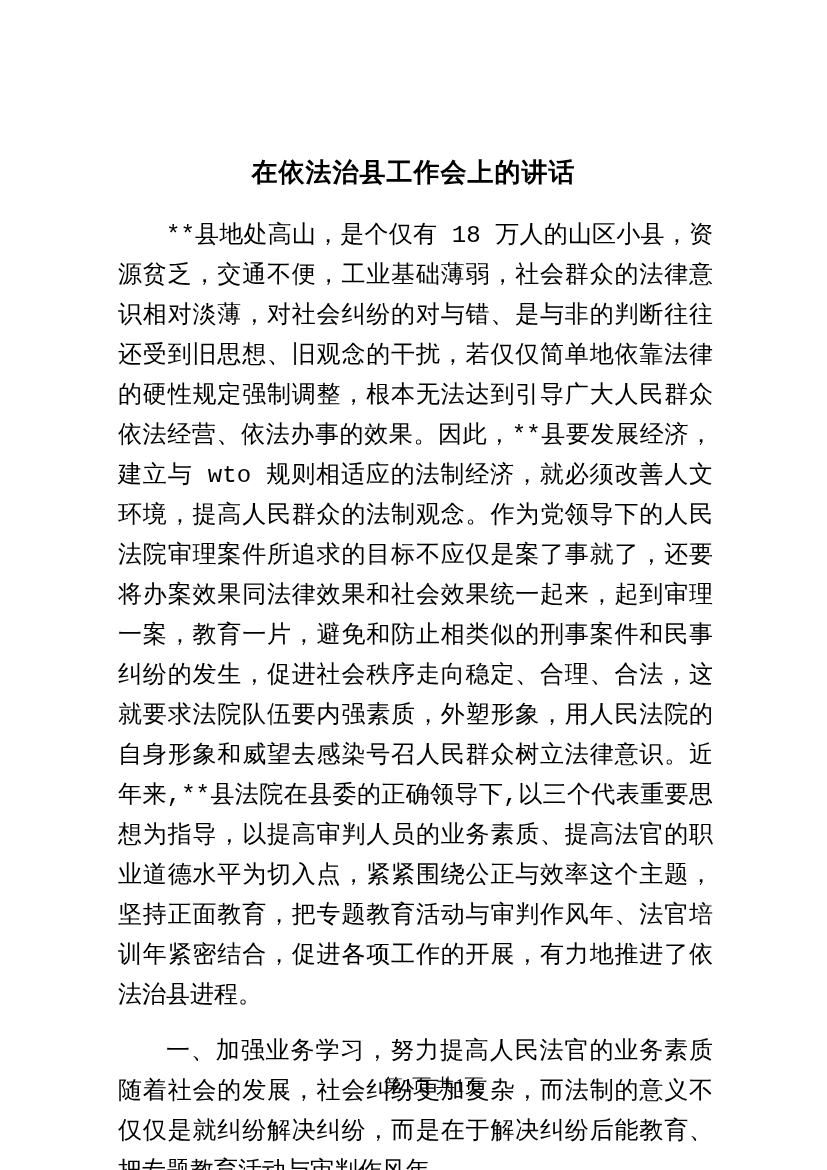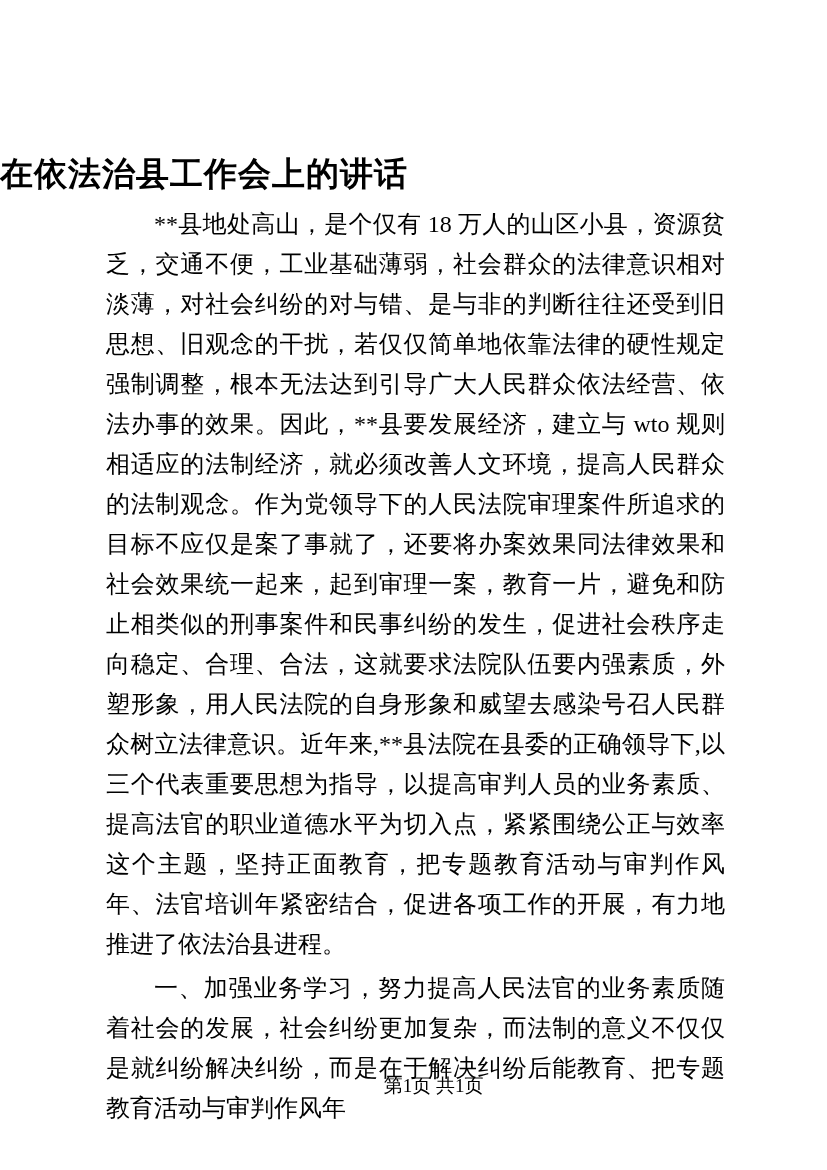--- a/index.html
+++ b/index.html
@@ -15,38 +15,41 @@
     color: #000000;
     font-family: "Liberation Serif", "DejaVu Serif", serif;
   }
   .page {
     position: absolute;
     inset: 0;
     background: #ffffff;
   }
   .doc-title {
     margin: 148px 0 0 0;
-    font-size: 33px;
+    text-align: center;
+    font-size: 26px;
     font-weight: bold;
     line-height: 52px;
     letter-spacing: 1px;
     white-space: nowrap;
+    font-family: Liberation Mono, monospace;
   }
   .content {
     margin: 0 98px 0 102px;
   }
   .content p {
-    margin: 4px;
+    margin: 16px;
     font-size: 24px;
     line-height: 40px;
     text-align: justify;
     text-justify: inter-ideograph;
     text-indent: 2em;
     letter-spacing: 0;
     word-break: break-all;
+    font-family: Liberation Mono, monospace;
   }
   .page-footer {
     position: absolute;
     top: 1074px;
     left: 0;
     width: 100%;
     text-align: center;
     font-size: 19px;
     line-height: 24px;
     transform: translateX(20px);

